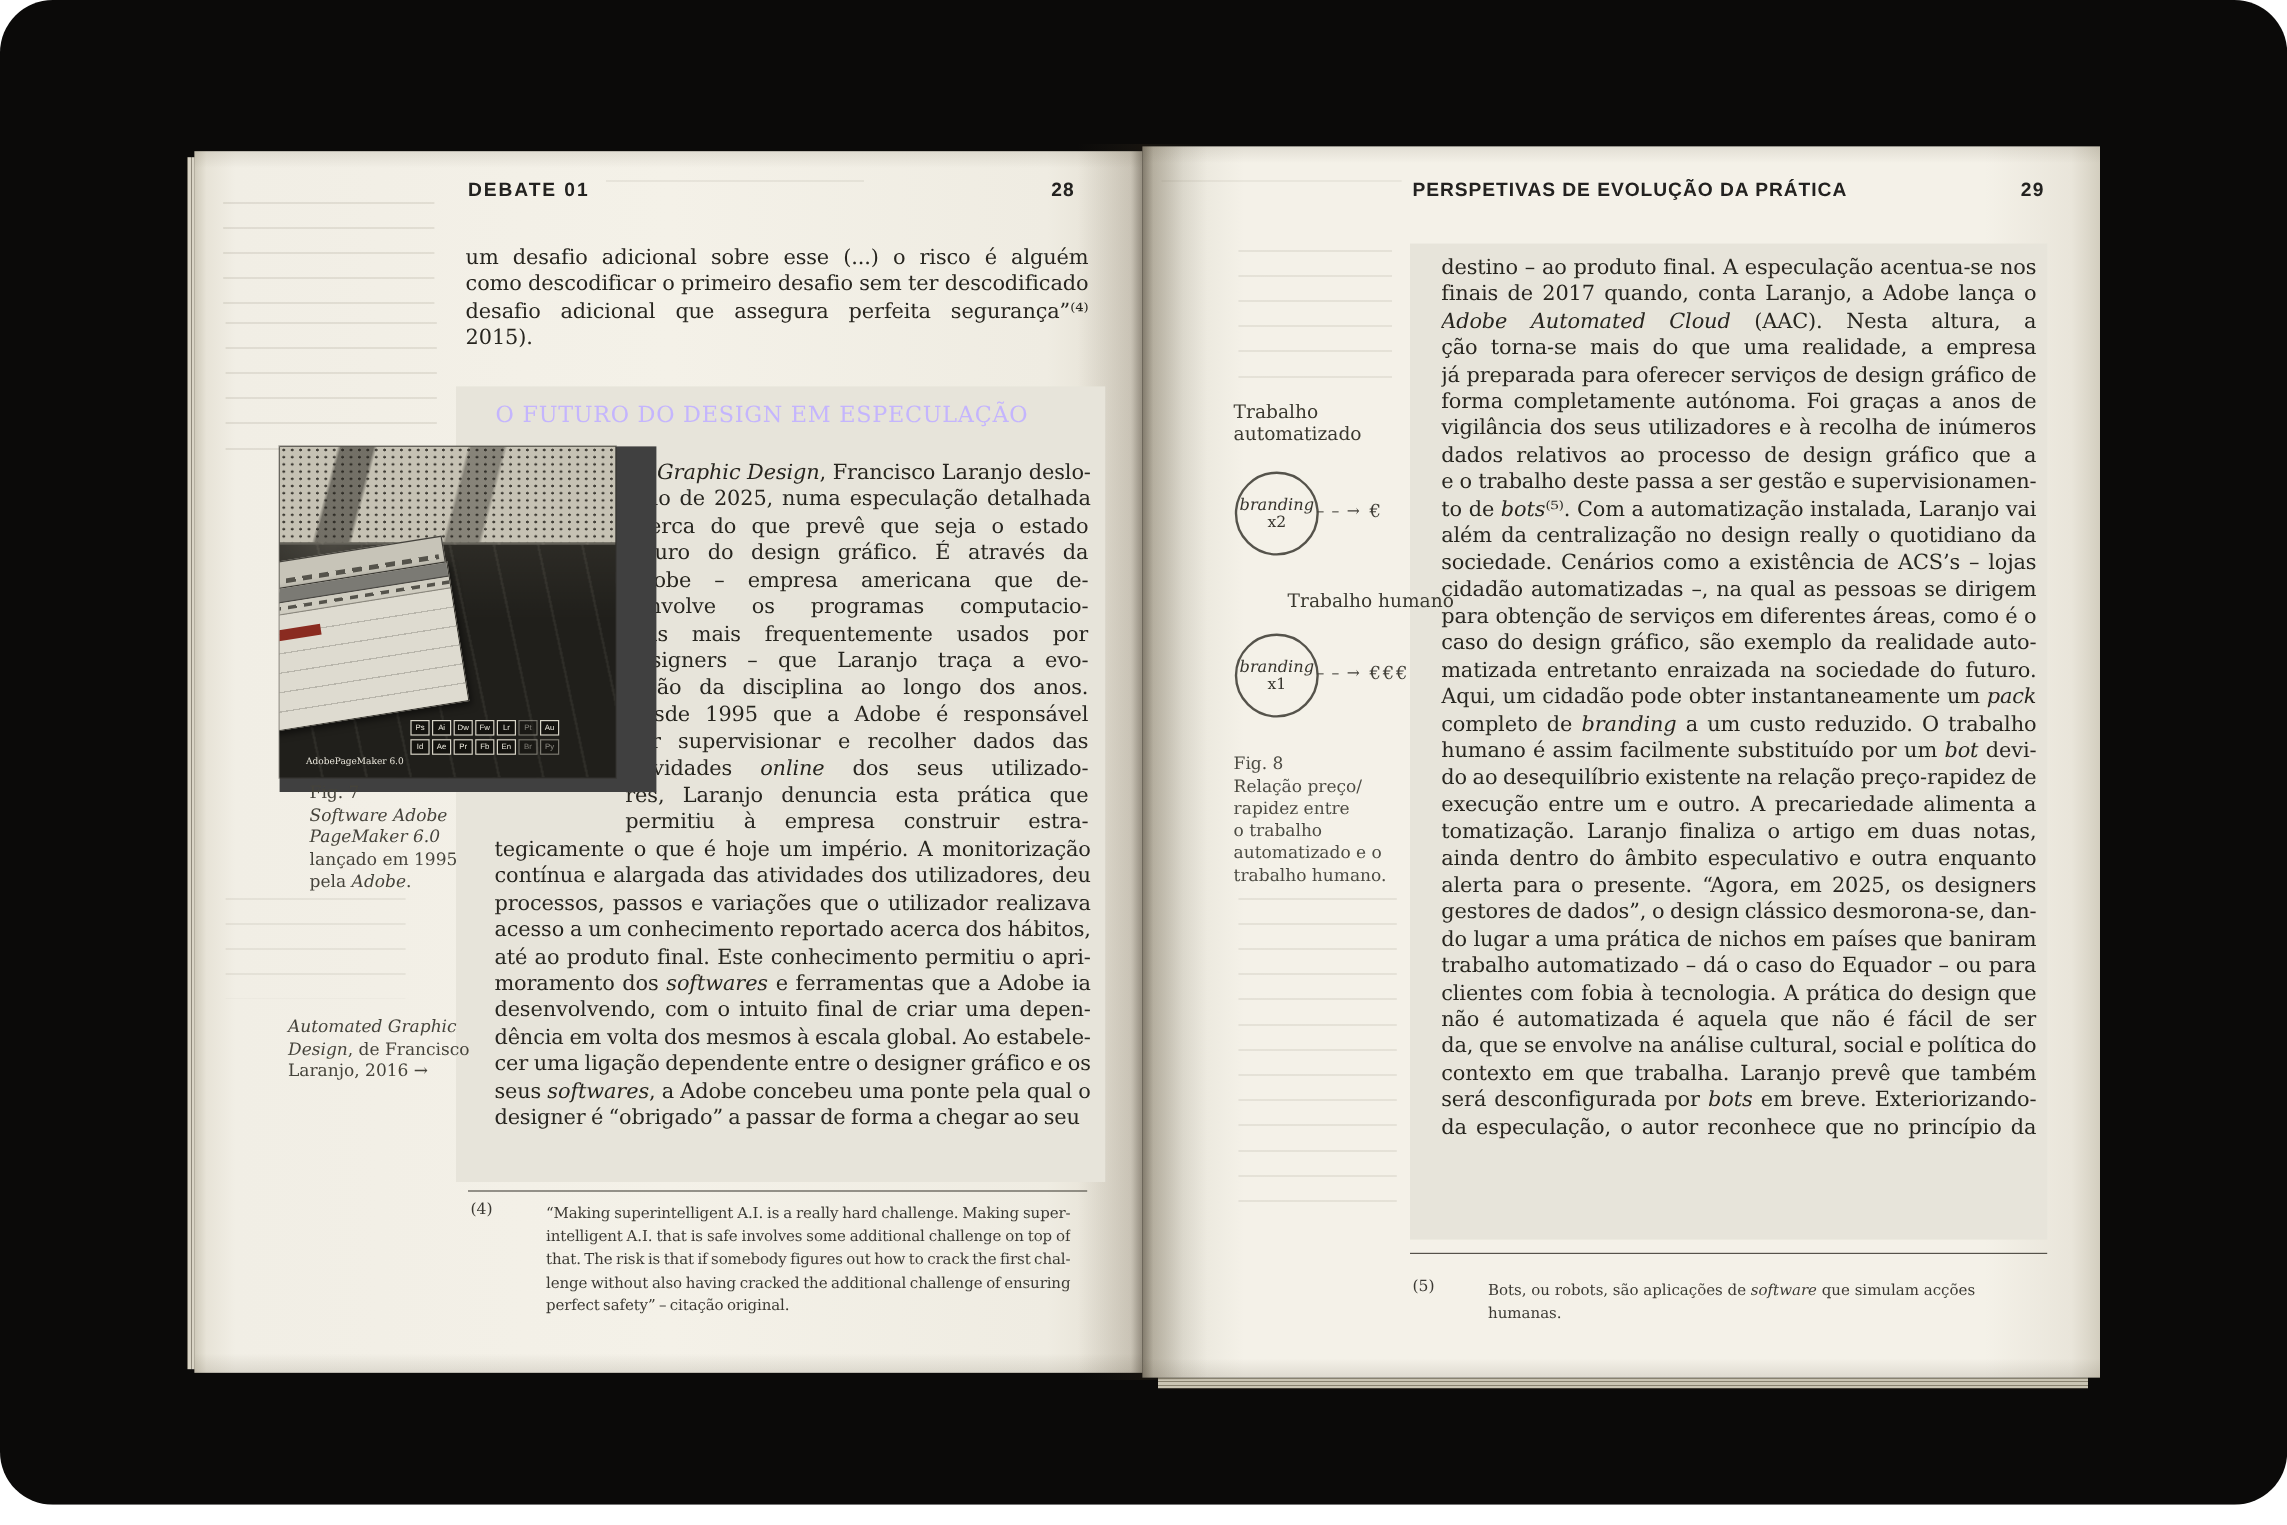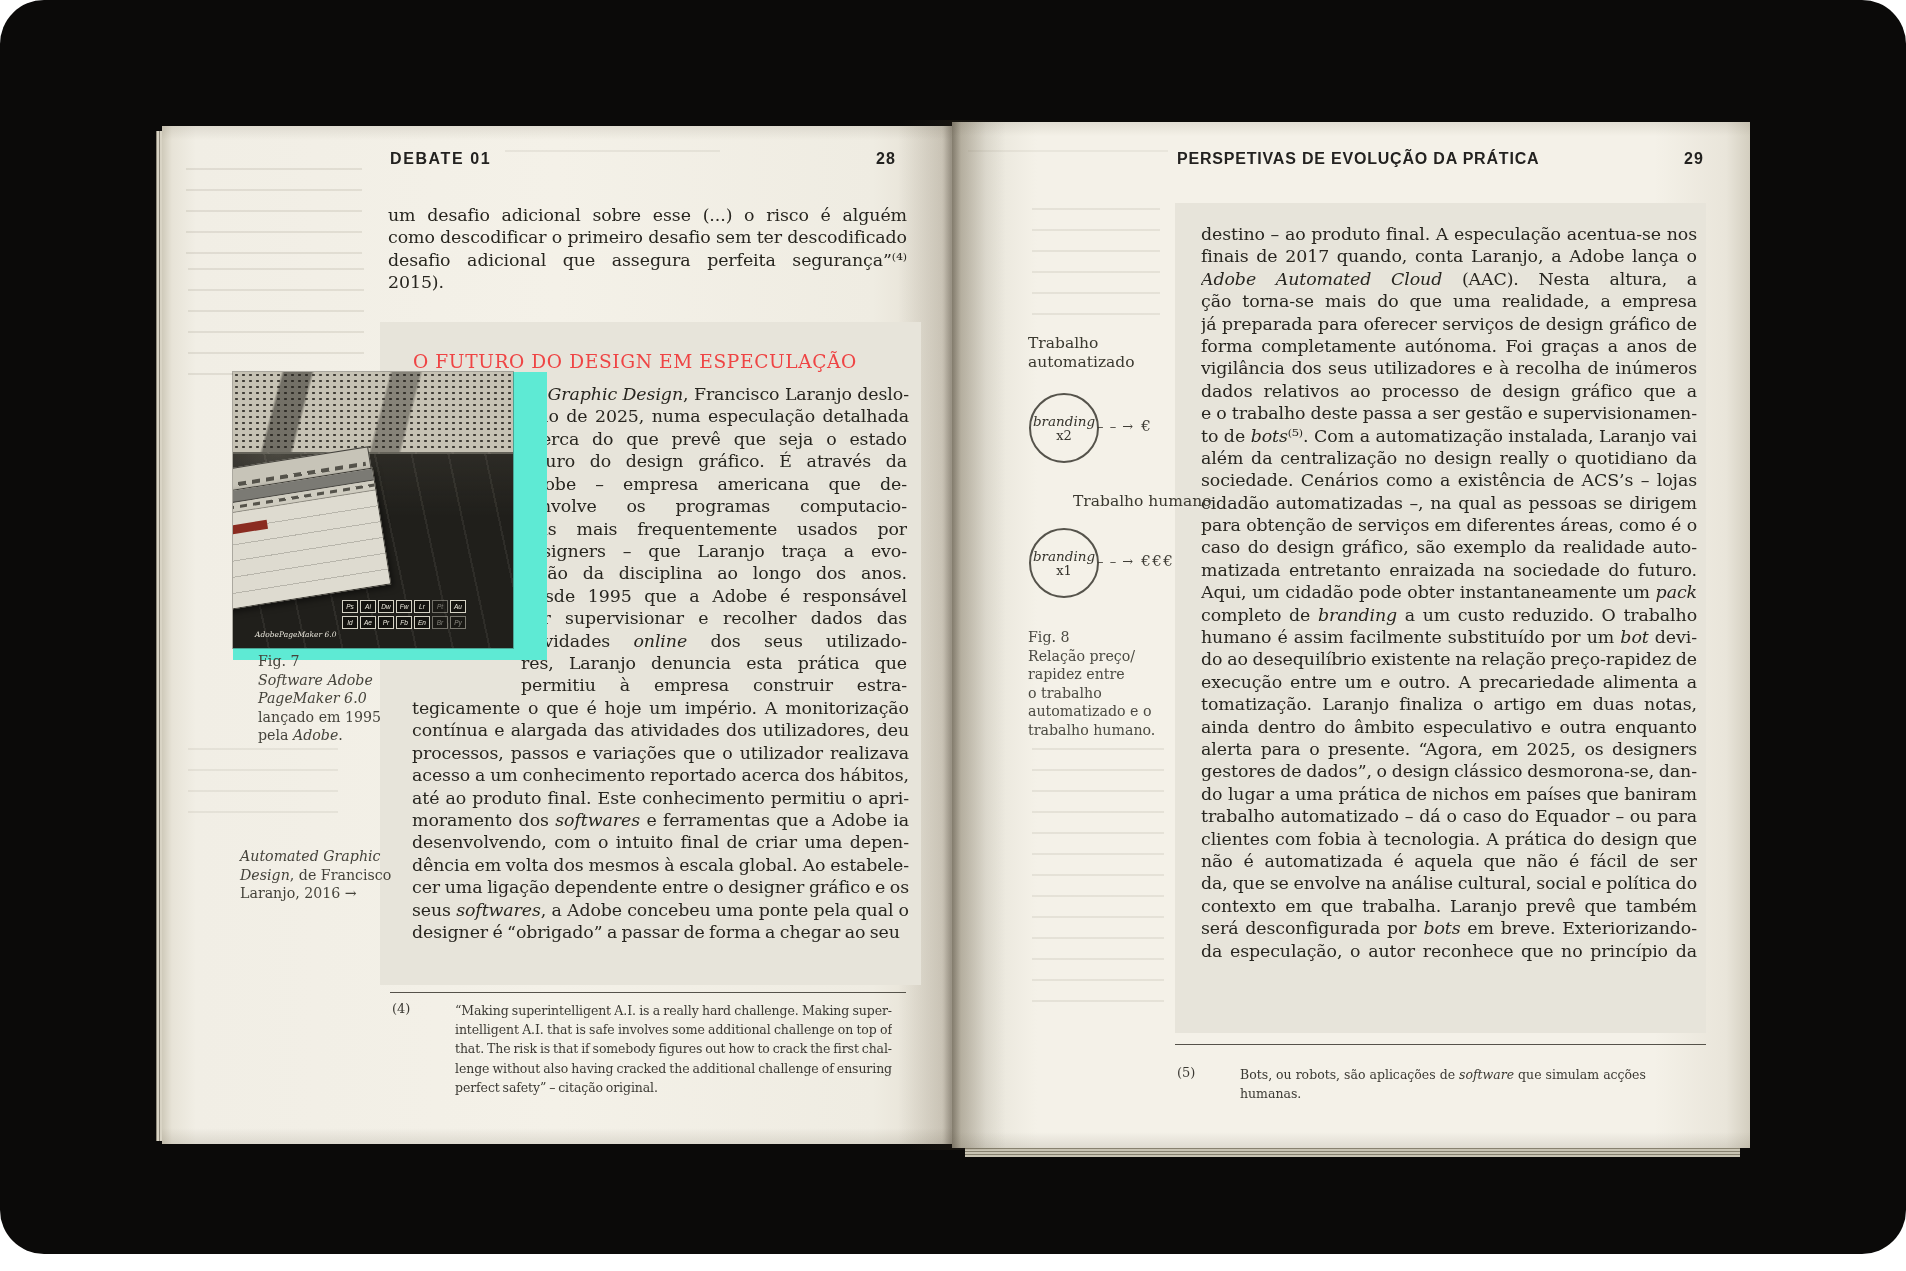--- a/index.html
+++ b/index.html
@@ -30,39 +30,39 @@
 
   .hdr { position:absolute; font-family:"Liberation Sans",sans-serif; font-weight:bold;
          font-size:16px; letter-spacing:1.0px; color:#232220; white-space:nowrap; }
 
   .linewrap .line { height:var(--lh,22.4px); overflow:hidden; text-align:justify;
                     text-align-last:justify; letter-spacing:-0.1px; word-spacing:-1px; }
   .end .line:last-child { text-align-last:left; }
   .left-align .line { text-align:left; text-align-last:left; word-spacing:0; }
 
   .body { position:absolute; font-size:17.4px; line-height:22.4px; color:#27251f; }
-  .boxhead { position:absolute; font-size:18.6px; letter-spacing:0.6px; color:#ef4444; white-space:nowrap;margin-top:15px; }
+  .boxhead { position:absolute; font-size:18.6px; letter-spacing:0.6px; color:#c4b5fd; white-space:nowrap; }
   .cap { position:absolute; font-size:14.2px; line-height:18.6px; color:#45433b; }
   .cap .line { height:18.6px; }
   .mlabel { position:absolute; font-size:15.5px; line-height:19px; color:#3a382f; }
   .mlabel .line { height:19px; }
   .fn { position:absolute; font-size:12.5px; line-height:19.2px; color:#3b3933; }
   .fnmark { position:absolute; font-size:13px; color:#3b3933; }
   .rule { position:absolute; height:1px; background:#55524a; }
 
   .circ { position:absolute; width:66px; height:66px; border:2px solid #55534b; border-radius:50%;
           display:flex; flex-direction:column; align-items:center; justify-content:center; color:#35332c; }
   .circ .b1 { font-style:italic; font-size:13.5px; line-height:15px; }
   .circ .b2 { font-size:13px; line-height:14px; }
   .arrow { position:absolute; display:flex; align-items:center; gap:7px; color:#3f3d36; }
   .arrow .dashes { font-size:13px; letter-spacing:1px; }
   .arrow .euro { font-size:15px; letter-spacing:1.5px; }
 
   
-  #fig7 { position:absolute; left:233px; top:372px; width:314px; height:288px; background:#5eead4;font-style:italic; }
+  #fig7 { position:absolute; left:233px; top:372px; width:314px; height:288px; background:#404040; }
   #fig7 .photo { position:absolute; left:0; top:0; width:280px; height:276px; background:#201f1b; overflow:hidden;
     box-shadow:0 0 0 1px rgba(40,36,28,.35); }
   #fig7 .ceil { position:absolute; left:0; top:0; right:0; height:80px; background-color:#c6c2b4;
     background-image:radial-gradient(rgba(38,36,30,.85) 1.1px, transparent 1.5px); background-size:7px 6px; }
   #fig7 .ceil::after { content:""; position:absolute; inset:0;
     background:linear-gradient(105deg,transparent 0 16%,rgba(32,30,25,.5) 17% 26%,transparent 27% 52%,rgba(32,30,25,.38) 53% 62%,transparent 63%); }
   #fig7 .persp { position:absolute; left:0; top:80px; right:0; bottom:0; border-top:2px solid rgba(228,223,206,.35);
     background:radial-gradient(130px 70px at 16% 0%, rgba(220,214,198,.17), transparent 70%),
                repeating-linear-gradient(78deg, transparent 0 34px, rgba(190,185,170,.09) 34px 36px),
                linear-gradient(180deg, rgba(120,115,100,.14), transparent 32%); }
@@ -216,21 +216,21 @@
       <div class="line">“Making superintelligent A.I. is a really hard challenge. Making super-</div>
       <div class="line">intelligent A.I. that is safe involves some additional challenge on top of</div>
       <div class="line">that. The risk is that if somebody figures out how to crack the first chal-</div>
       <div class="line">lenge without also having cracked the additional challenge of ensuring</div>
       <div class="line">perfect safety” – citação original.</div>
     </div>
 
   <div class="hdr" style="left:1177px; top:150px; letter-spacing:0.8px;">PERSPETIVAS DE EVOLUÇÃO DA PRÁTICA</div>
   <div class="hdr" style="left:1684px; top:150px;">29</div>
 
-  <div class="body linewrap" style="left:1201px; top:223px; width:496px; --lh:22.4px;">
+  <div class="body linewrap" style="left:1201px; top:212px; width:496px; --lh:22.4px;">
       <div class="line">destino – ao produto final. A especulação acentua-se nos</div>
       <div class="line">finais de 2017 quando, conta Laranjo, a Adobe lança o</div>
       <div class="line"><i>Adobe Automated Cloud</i> (AAC). Nesta altura, a automatiza-</div>
       <div class="line">ção torna-se mais do que uma realidade, a empresa estava</div>
       <div class="line">já preparada para oferecer serviços de design gráfico de</div>
       <div class="line">forma completamente autónoma. Foi graças a anos de</div>
       <div class="line">vigilância dos seus utilizadores e à recolha de inúmeros</div>
       <div class="line">dados relativos ao processo de design gráfico que a Adobe</div>
       <div class="line">e o trabalho deste passa a ser gestão e supervisionamen-</div>
       <div class="line">to de <i>bots</i>⁽⁵⁾. Com a automatização instalada, Laranjo vai</div>

